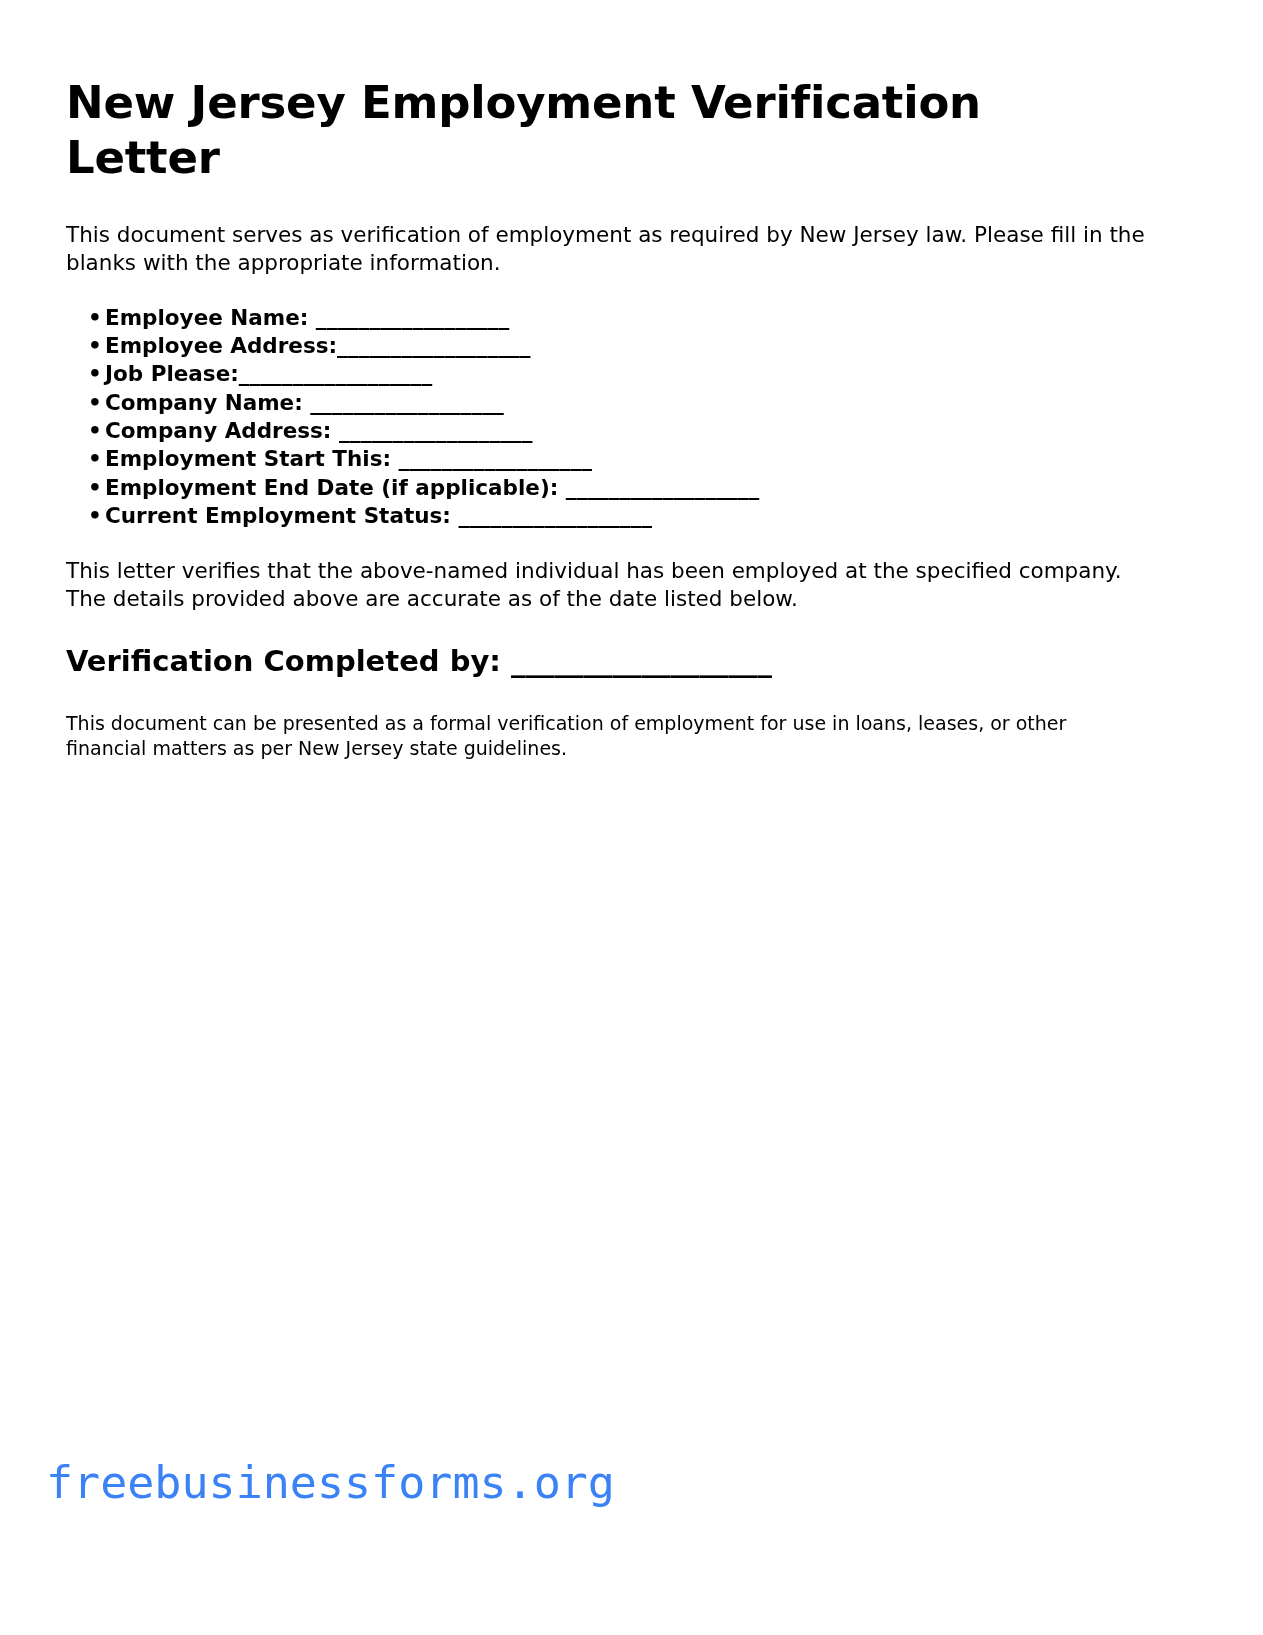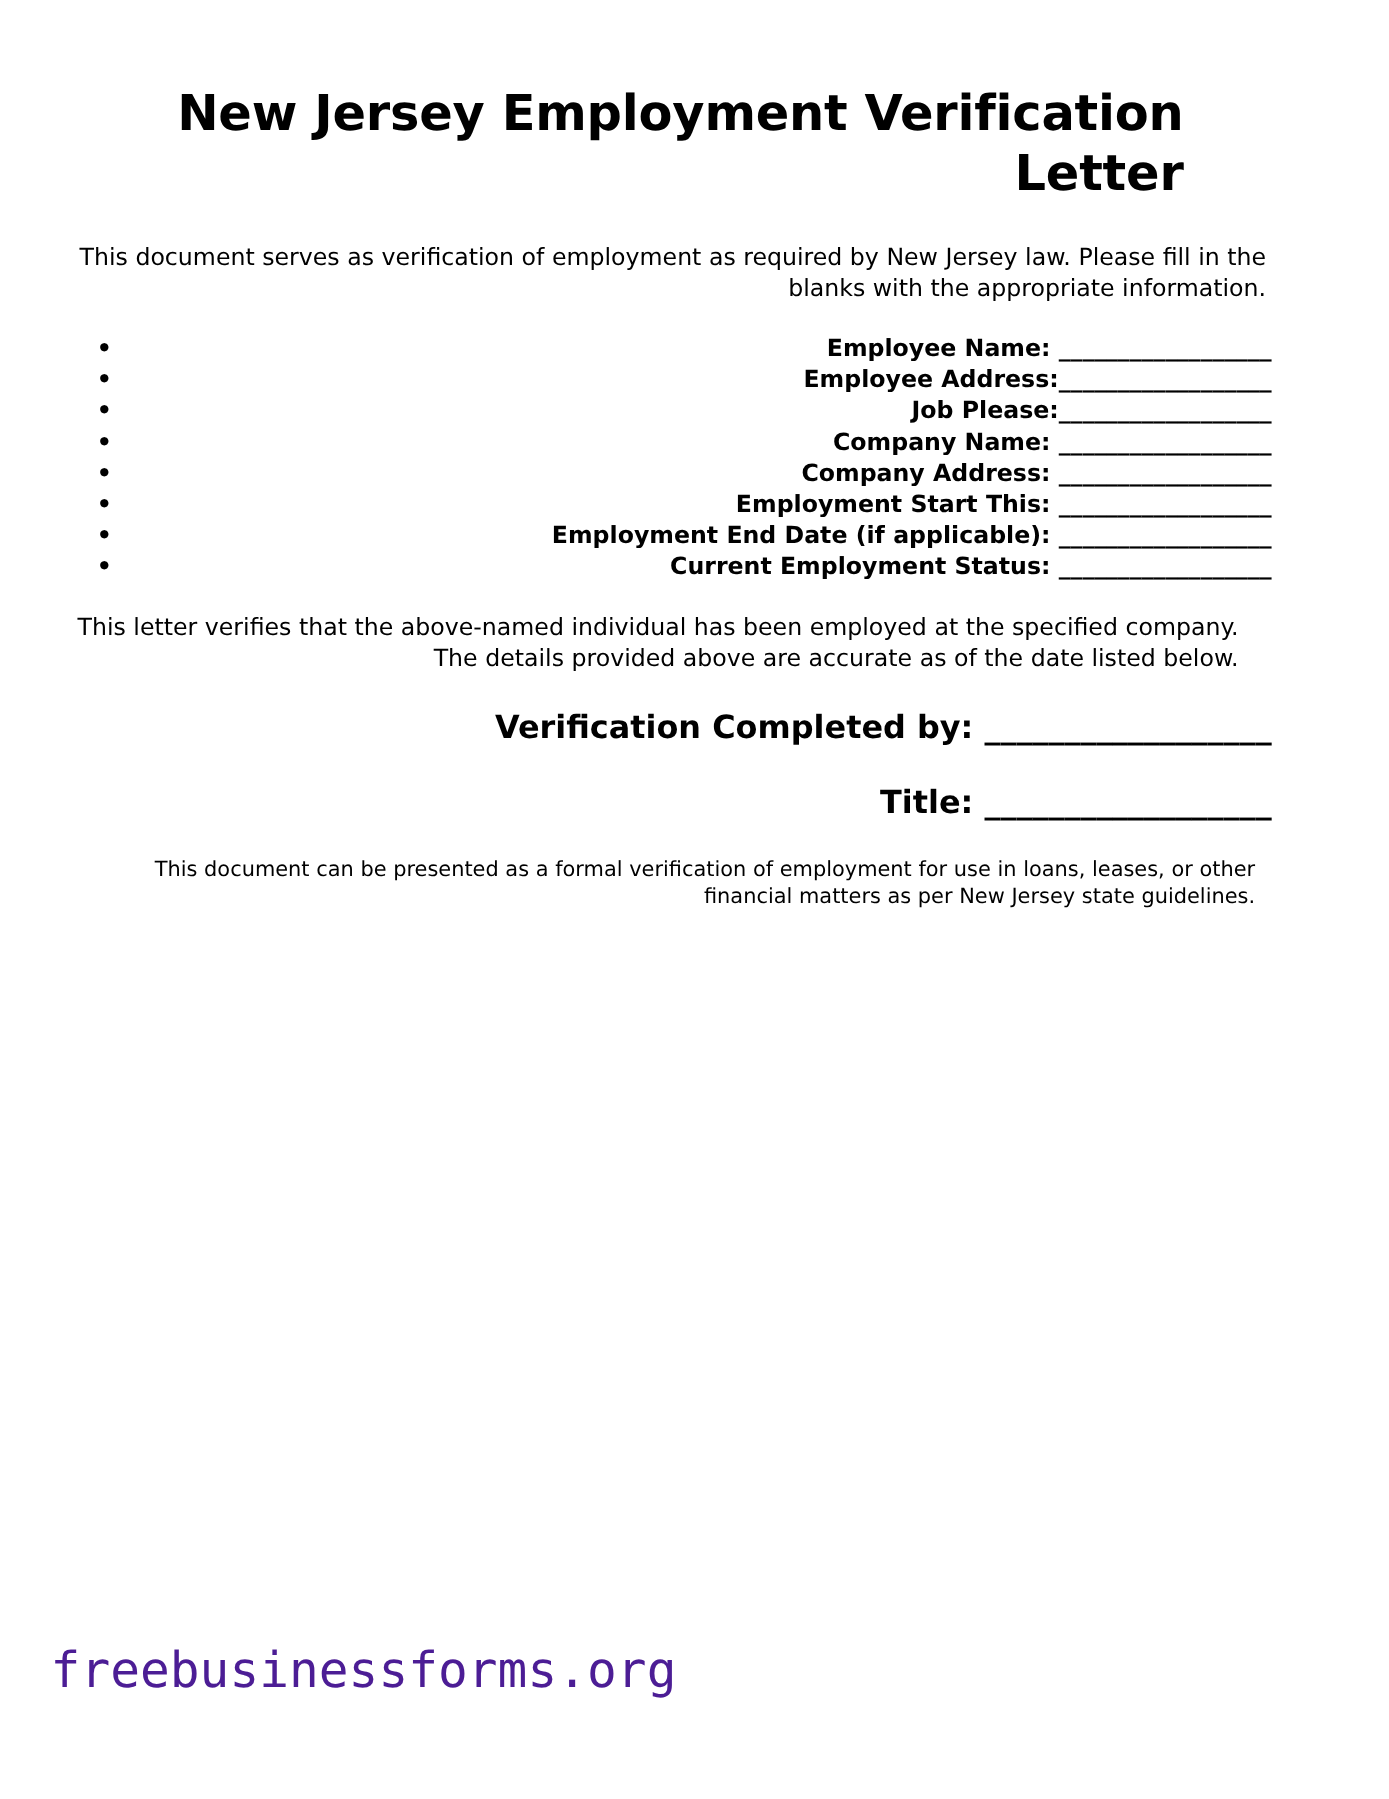--- a/index.html
+++ b/index.html
@@ -14,21 +14,20 @@
     color: #000000;
     -webkit-font-smoothing: antialiased;
     overflow: hidden;
   }
   .page {
     position: relative;
     width: 1263px;
     height: 1635px;
     box-sizing: border-box;
     padding: 4px;
-    text-align: right;
   }
   .content {
     position: absolute;
     left: 66px;
     top: 76px;
     width: 1090px;
   }
   .doc-title {
     font-size: 45px;
     font-weight: bold;
@@ -82,26 +81,26 @@
   }
   .closing-para {
     font-size: 19px;
     line-height: 1.32;
     margin: 30px 0 0 0;
     width: 1075px;
   }
   .watermark {
     position: absolute;
     left: 46px;
-    top: 1494px;
+    top: 1458px;
     font-family: "DejaVu Sans Mono", "Liberation Mono", monospace;
     font-size: 45px;
     line-height: 1.1;
     letter-spacing: 0px;
-    color: #4c1d95;
+    color: #3b82f6;
     white-space: nowrap;
   }
 </style>
 </head>
 <body>
 
 <div class="page">
   <div class="content">
 
     <h1 class="doc-title">New Jersey Employment Verification Letter</h1>
@@ -132,21 +131,20 @@
       </li>
       <li>
         <span class="bullet-dot">•</span><span>Current Employment Status:</span><span class="blank"> __________________</span>
       </li>
     </ul>
 
     <p class="body-para">This letter verifies that the above-named individual has been employed at the specified company. The details provided above are accurate as of the date listed below.</p>
 
     <p class="sig-line"><span>Verification Completed by:</span><span class="blank"> __________________</span></p>
 
-    <p class="sig-line"><span>Title:</span><span class="blank"> __________________</span></p>
 
 
     <p class="closing-para">This document can be presented as a formal verification of employment for use in loans, leases, or other financial matters as per New Jersey state guidelines.</p>
 
   </div>
 
   <div class="watermark">freebusinessforms.org</div>
 </div>
 
 </body></html>

